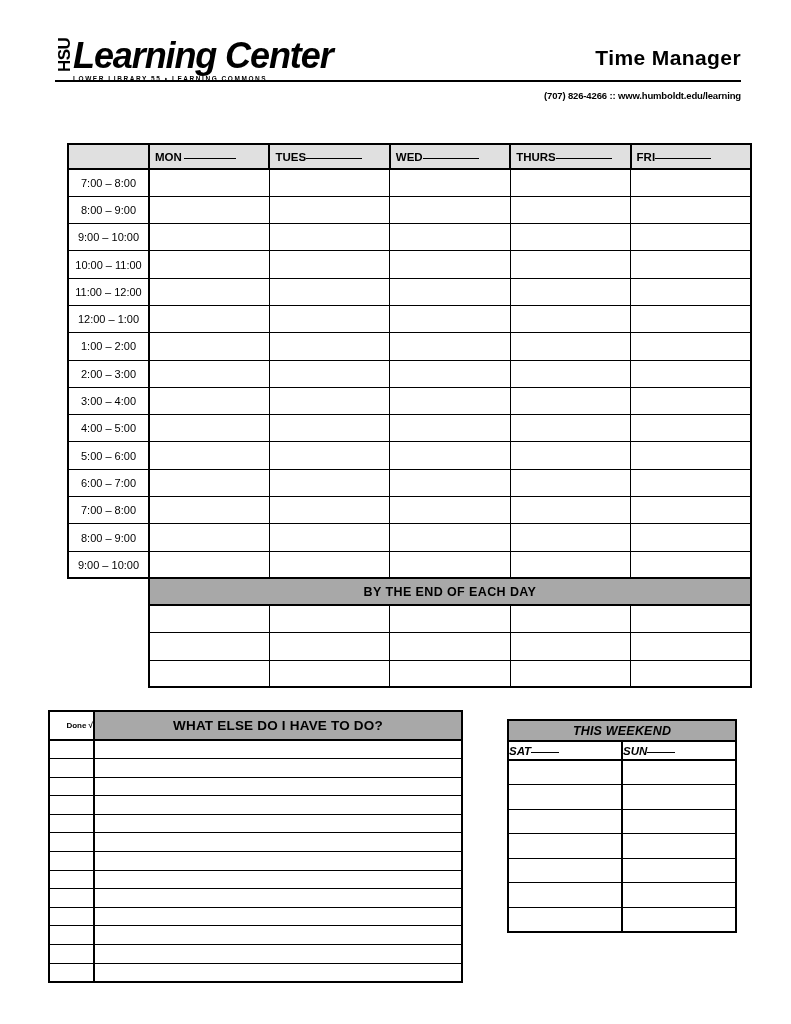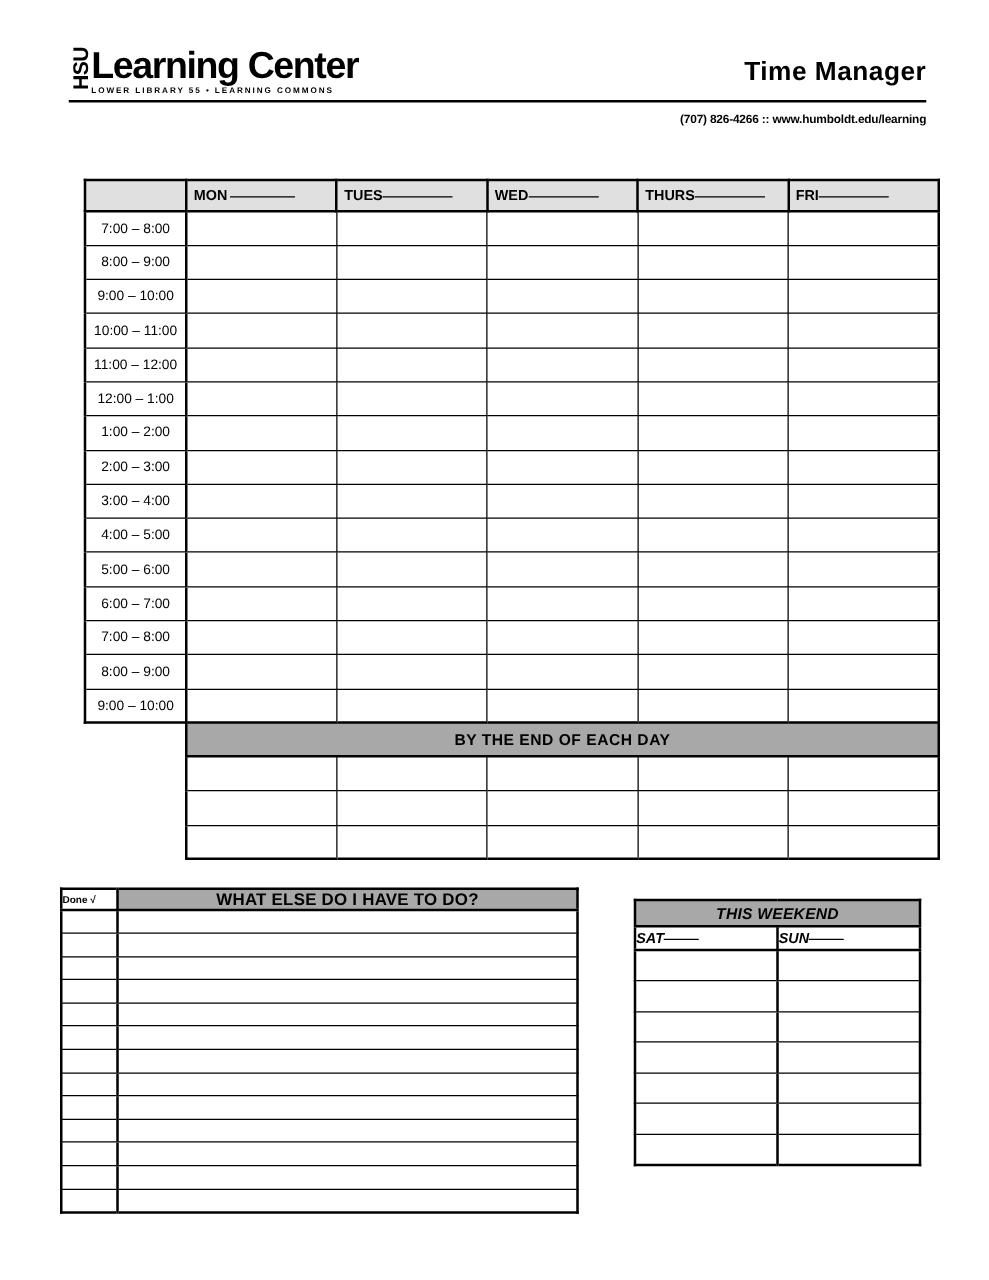--- a/index.html
+++ b/index.html
@@ -44,25 +44,26 @@
     display: flex;
     align-items: center;
     justify-content: center;
     font-family: "Liberation Sans", sans-serif;
     padding-right: 1px;
   }
 
   .logo-text-wrap { display: flex; flex-direction: column; }
 
   .logo-main {
-    font-size: 30px;
+    font-size: 36px;
     font-weight: bold;
     letter-spacing: -1.1px;
     line-height: 0.98;
     font-family: "Liberation Sans", sans-serif;
+    font-style: italic;
   }
 
   .logo-sub {
     font-size: 6.5px;
     font-weight: bold;
     letter-spacing: 1.55px;
     margin-top: 2px;
     font-family: "Liberation Sans", sans-serif;
   }
 
@@ -176,29 +177,29 @@
     border: 2px solid #000;
   }
   .tasks td { border: 1px solid #000; padding: 0; }
 
   .tasks-done-head {
     width: 45px;
     background: #ffffff;
     height: 17px;
     font-size: 8px;
     font-weight: bold;
-    text-align: left;
+    text-align: right;
     vertical-align: middle;
     border-right: 2px solid #000 !important;
     border-bottom: 2px solid #000 !important;
   }
 
   .tasks-title-head {
     background: #a8a8a8;
-    height: 17px;
+    height: 29px;
     font-size: 13.5px;
     font-weight: bold;
     text-align: center;
     vertical-align: middle;
     letter-spacing: 0.2px;
     border-bottom: 2px solid #000 !important;
   }
 
   .task-check {
     height: 18.6px;

